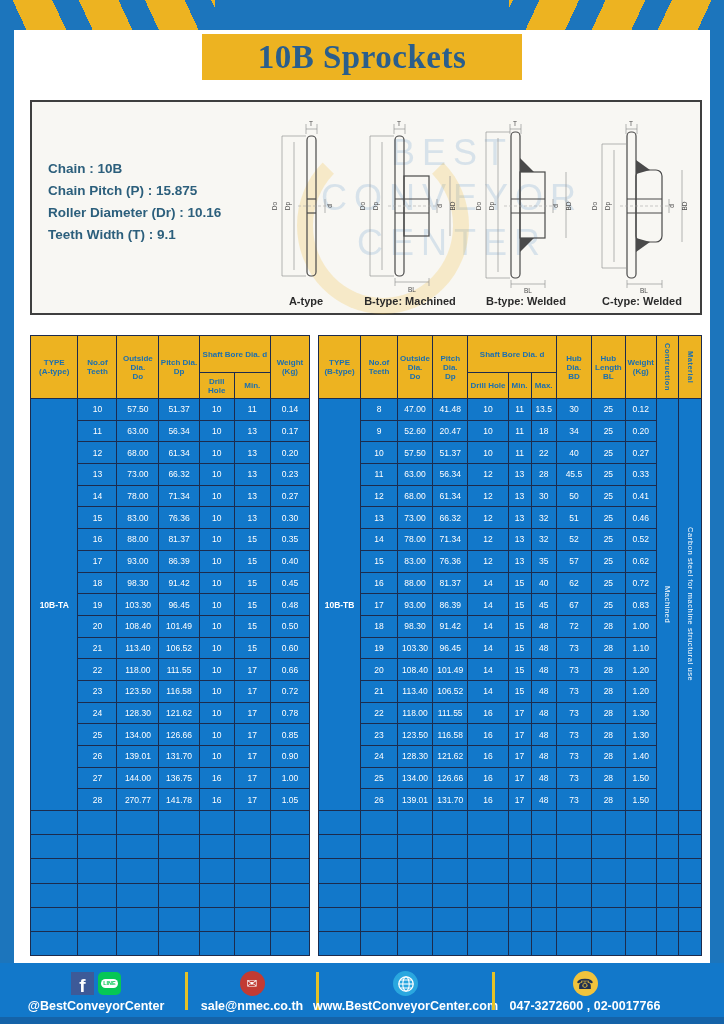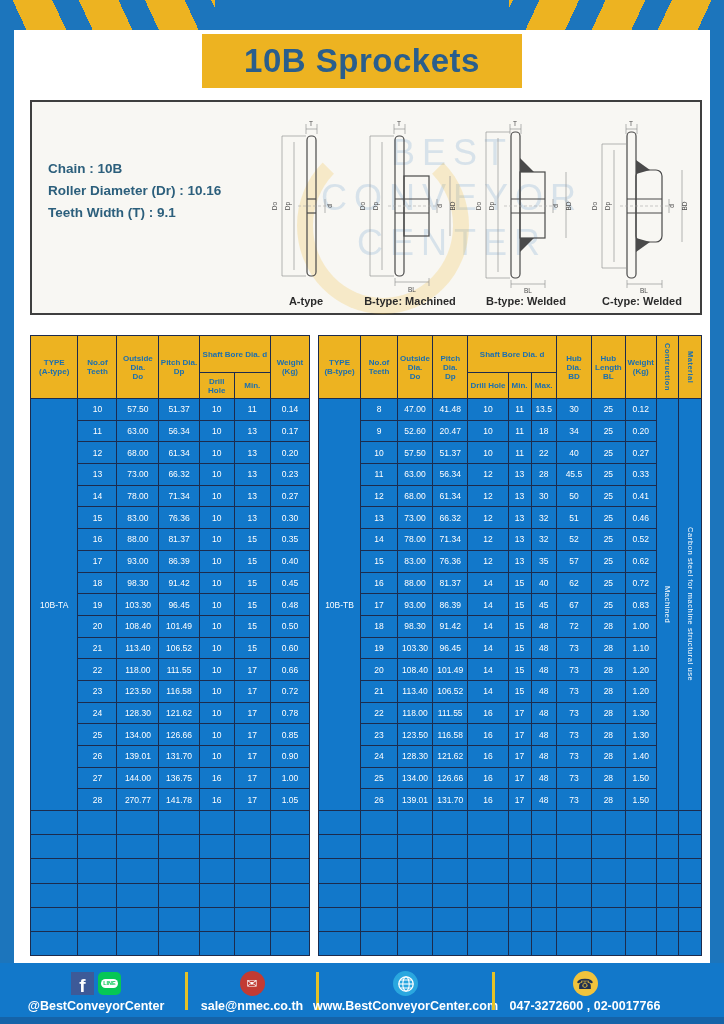--- a/index.html
+++ b/index.html
@@ -8,21 +8,21 @@
 
   
   .top-bar{position:absolute;top:0;left:0;width:724px;height:30px;background:#1C75BC;z-index:6;}
   .corner-stripes{position:absolute;top:0;height:30px;width:215px;}
   .left-stripes{left:0;background:repeating-linear-gradient(65deg,transparent 0 24px,#EDB321 24px 60px);}
   .right-stripes{right:0;background:repeating-linear-gradient(-65deg,transparent 0 24px,#EDB321 24px 60px);}
   .side-frame{position:absolute;top:0;bottom:0;width:14px;background:#1C75BC;z-index:5;}
   .side-frame.left{left:0;} .side-frame.right{right:0;}
 
   
-  .title-banner{position:absolute;left:202px;top:34px;width:320px;height:54px;background:#EDB321;display:flex;align-items:center;justify-content:center;z-index:2;}
+  .title-banner{position:absolute;left:202px;top:34px;width:320px;height:46px;background:#EDB321;display:flex;align-items:center;justify-content:center;z-index:2;font-family:Liberation Serif, serif;}
   .title-banner h1{margin:0;font-size:33px;color:#2A5E8C;font-weight:bold;letter-spacing:.5px;}
 
   
   .spec-panel{position:absolute;left:30px;top:100px;width:672px;height:215px;background:#F8F7F3;border:2px solid #3F3F3F;box-sizing:border-box;}
   .spec-text{position:absolute;left:16px;top:56px;color:#2C5F7C;font-weight:bold;font-size:13.5px;line-height:1.62;z-index:2;}
   .watermark{position:absolute;left:195px;top:28px;width:450px;text-align:center;font-weight:400;font-size:36px;letter-spacing:7px;line-height:1.25;color:rgba(100,155,205,.22);z-index:0;}
   .swirl{position:absolute;left:265px;top:35px;width:140px;height:145px;border:16px solid rgba(238,180,34,.20);border-top-color:transparent;border-radius:50%;z-index:0;}
   .diagrams{position:absolute;left:236px;top:8px;right:8px;bottom:6px;display:flex;justify-content:space-between;align-items:flex-end;z-index:1;text-align:right;}
   .fig{display:flex;flex-direction:column;align-items:center;}
   .fig-caption{font-size:11px;color:#2b2b2b;font-weight:bold;margin-top:1px;}
@@ -34,21 +34,21 @@
 
   
   .tables{position:absolute;left:30px;top:335px;width:672px;height:620px;}
   table{border-collapse:collapse;table-layout:fixed;}
   #table-a{position:absolute;left:0;top:0;width:280px;}
   #table-b{position:absolute;left:288px;top:0;width:384px;}
   th{background:#EDB321;color:#1B6FB0;font-size:8px;font-weight:bold;white-space:pre-line;border:1.6px solid #1C2B4D;padding:1px;text-align:center;vertical-align:middle;}
   td{background:#1278CA;color:#ffffff;font-size:8.5px;border:1.6px solid #1C2B4D;text-align:center;vertical-align:middle;padding:0 1px;overflow:hidden;}
   thead tr:nth-child(1){height:37px;} thead tr:nth-child(2){height:26px;}
   tbody tr{height:21.7px;} tbody tr.empty-row{height:24.2px;}
-  .type-cell{font-size:8.5px;font-weight:normal;}
+  .type-cell{font-size:8.5px;font-weight:bold;}
   th.vert{writing-mode:vertical-rl;font-size:7.5px;letter-spacing:.5px;padding:2px 1px;}
   td.vert{writing-mode:vertical-rl;font-size:7.5px;letter-spacing:.6px;}
 
   
   .footer{position:absolute;left:0;bottom:0;width:724px;height:61px;background:#1278CA;z-index:7;}
   .footer-inner{display:flex;align-items:center;height:54px;padding:2px 7px 0 7px;box-sizing:border-box;}
   .footer-sec{display:flex;flex-direction:column;align-items:center;justify-content:flex-start;gap:1px;}
   .sec1{width:178px;} .sec2{width:128px;} .sec3{width:173px;} .sec4{width:180px;}
   .divider{width:3px;height:38px;background:#E3C229;flex:0 0 auto;}
   .footer-label{color:#fff;font-weight:bold;font-size:12.5px;white-space:nowrap;}
@@ -81,20 +81,21 @@
   <div class="spec-panel">
     <div class="watermark">
       <div>BEST</div>
       <div>CONVEYOR</div>
       <div>CENTER</div>
     </div>
     <div class="swirl"></div>
 
     <div class="spec-text">
       <div>Chain  :  10B</div>
+      <div>Chain Pitch (P)  :  15.875</div>
       <div>Roller Diameter (Dr)  : 10.16</div>
       <div>Teeth Width (T)  :  9.1</div>
     </div>
 
     <div class="diagrams">
 
       <div class="fig">
         <svg width="76" height="176" viewBox="0 0 76 176">
           <text x="43" y="8" text-anchor="middle">T</text>
           <line class="dim" x1="38" y1="11" x2="49" y2="11"></line>

